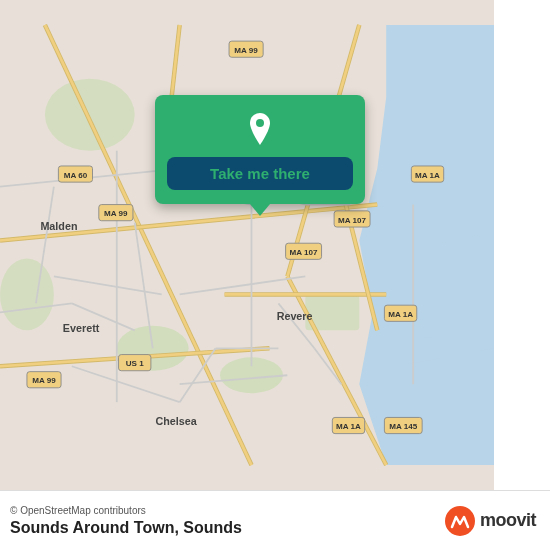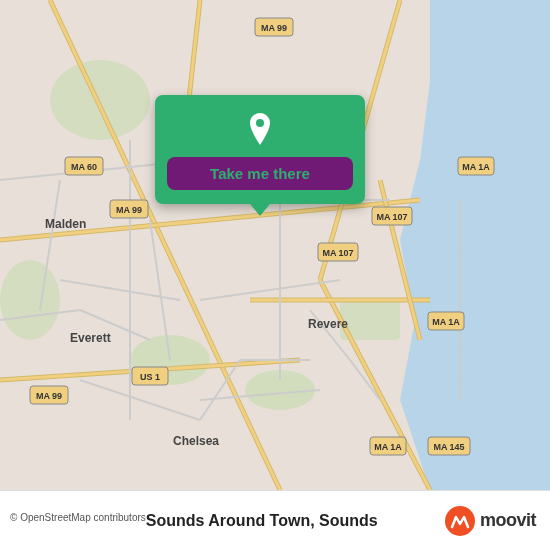--- a/index.html
+++ b/index.html
@@ -6,21 +6,21 @@
 
     body {
       width: 550px;
       height: 550px;
       overflow: hidden;
       font-family: Arial, sans-serif;
       position: relative;
     }
 
     #map-container {
-      width: 550px;
+      width: 494px;
       height: 490px;
       position: relative;
       overflow: hidden;
       background-color: #e8e0d8;
     }
 
     
     #map-svg {
       width: 100%;
       height: 100%;
@@ -56,21 +56,21 @@
       border-color: #2eaf6f transparent transparent transparent;
     }
 
     .pin-icon {
       width: 36px;
       height: 36px;
       margin-bottom: 10px;
     }
 
     #take-me-there-btn {
-      background: #701a75;
+      background: #0c4a6e;
       color: #2eaf6f;
       border: none;
       border-radius: 8px;
       padding: 8px 18px;
       font-size: 15px;
       font-weight: 600;
       cursor: pointer;
       width: 100%;
     }
 
@@ -80,21 +80,21 @@
       background: white;
       display: flex;
       align-items: center;
       justify-content: space-between;
       padding: 0 14px 0 10px;
       border-top: 1px solid #ddd;
     }
 
     #bottom-left {
       display: flex;
-      flex-direction: row;
+      flex-direction: column;
     }
 
     #attribution-text {
       font-size: 10px;
       color: #555;
       margin-bottom: 3px;
     }
 
     #location-title {
       font-size: 16px;

